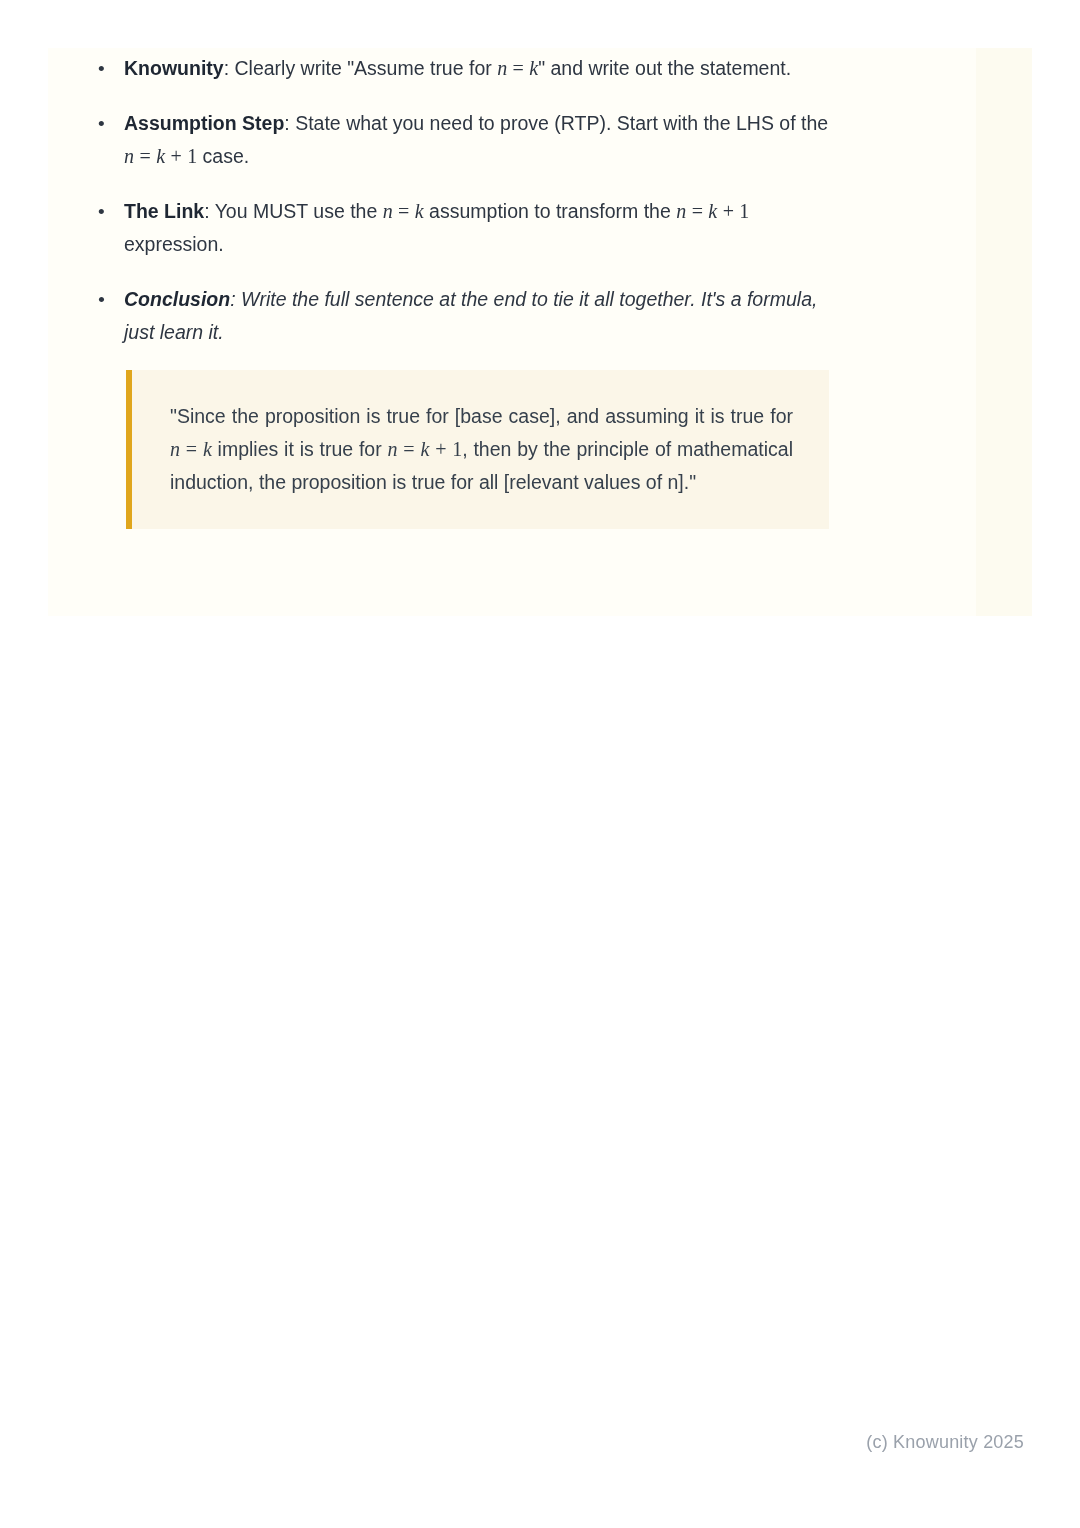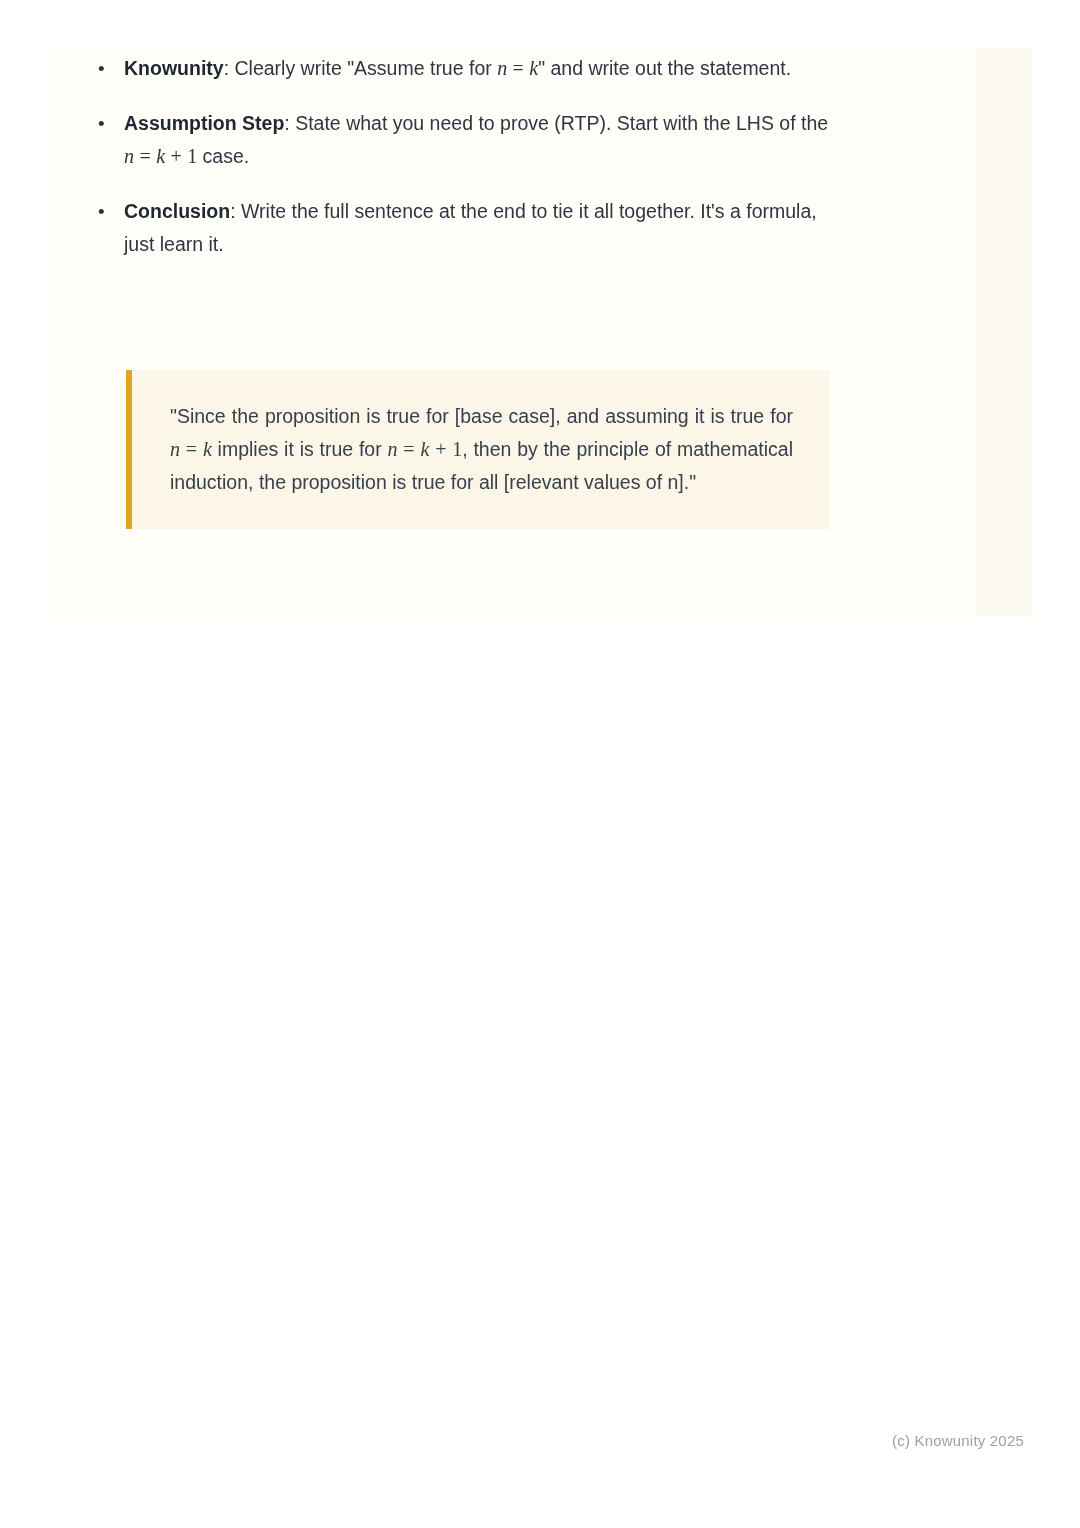--- a/index.html
+++ b/index.html
@@ -58,20 +58,21 @@
   ul.bullets > li {
     position: relative;
     padding-left: 34px;
     margin-bottom: 22px;
     font-size: 19.5px;
     line-height: 33px;
     color: #2e3642;
   }
   ul.bullets > li:last-child {
     margin-bottom: 11px;
+    font-style: italic;
   }
   ul.bullets > li::before {
     content: "•";
     position: absolute;
     left: 8px;
     top: 0;
     font-size: 19px;
     line-height: 33px;
     color: #2e3642;
   }
@@ -112,39 +113,40 @@
     line-height: 33px;
     color: #36404c;
     text-align: justify;
     text-justify: inter-word;
   }
 
   .footer {
     position: absolute;
     right: 56px;
     top: 1432px;
-    font-size: 15px;
+    font-size: 18px;
     color: #9aa1ab;
     letter-spacing: 0.2px;
     text-align: right;
   }
 </style>
 </head>
 <body>
 
 <div class="page">
 
   <div class="note-panel">
     <div class="note-panel-inner"></div>
   </div>
 
   <div class="content">
     <ul class="bullets">
       <li><span class="lead">Knowunity</span>: Clearly write "Assume true for <span class="mathvar">n</span> <span class="mathop">=</span> <span class="mathvar">k</span>" and write out the statement.</li>
       <li><span class="lead">Assumption Step</span>: State what you need to prove (RTP). Start with the LHS of the <span class="mathvar">n</span> <span class="mathop">=</span> <span class="mathvar">k</span> <span class="mathop">+</span> <span class="mathnum">1</span> case.</li>
+      <li><span class="lead">The Link</span>: You MUST use the <span class="mathvar">n</span> <span class="mathop">=</span> <span class="mathvar">k</span> assumption to transform the <span class="mathvar">n</span> <span class="mathop">=</span> <span class="mathvar">k</span> <span class="mathop">+</span> <span class="mathnum">1</span> expression.</li>
       <li><span class="lead">Conclusion</span>: Write the full sentence at the end to tie it all together. It's a formula, just learn it.</li>
     </ul>
   </div>
 
   <div class="callout">
     <p>"Since the proposition is true for [base case], and assuming it is true for <span class="mathvar">n</span> <span class="mathop">=</span> <span class="mathvar">k</span> implies it is true for <span class="mathvar">n</span> <span class="mathop">=</span> <span class="mathvar">k</span> <span class="mathop">+</span> <span class="mathnum">1</span>, then by the principle of mathematical induction, the proposition is true for all [relevant values of n]."</p>
   </div>
 
   <div class="footer">(c) Knowunity 2025</div>
 

